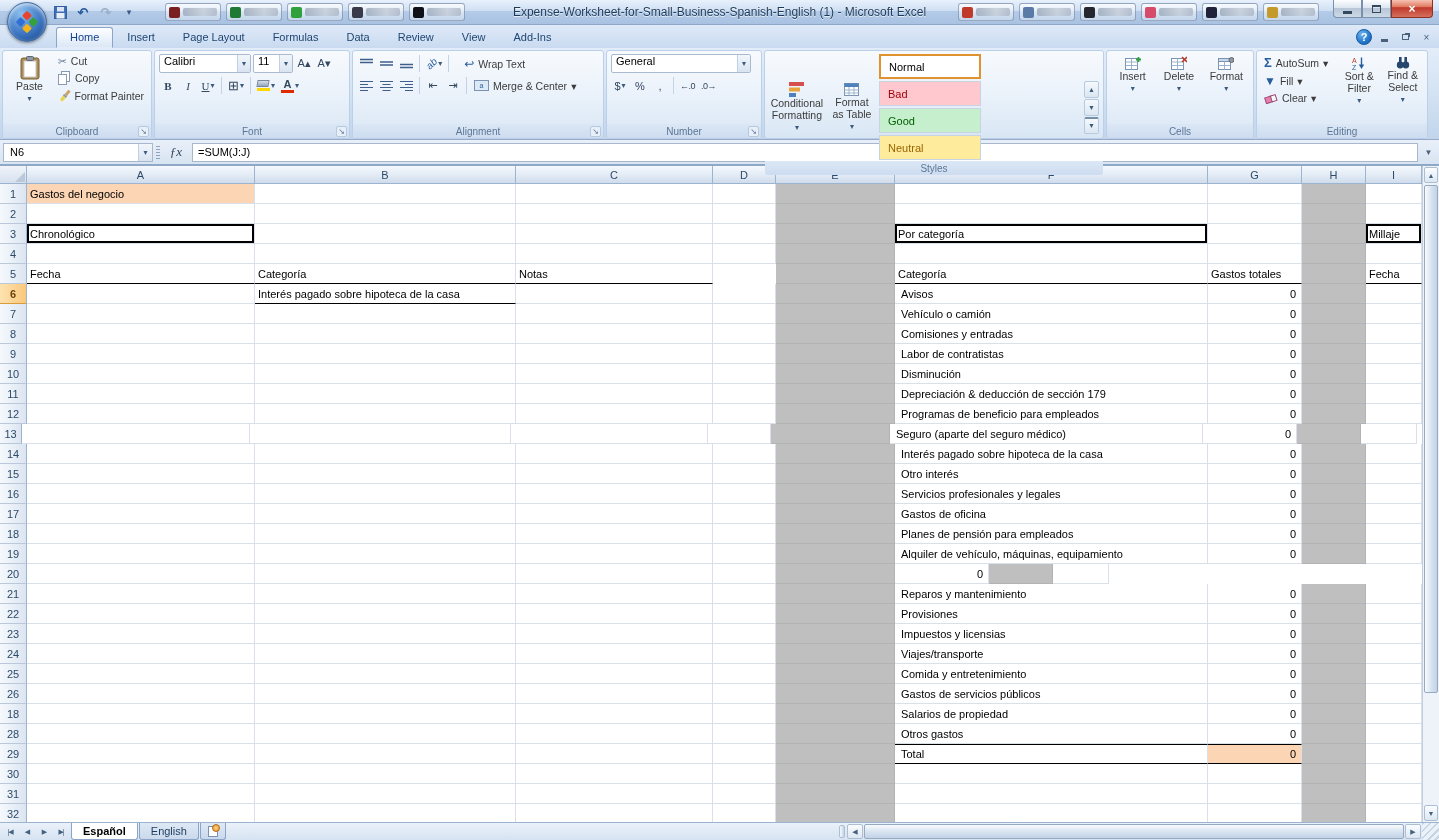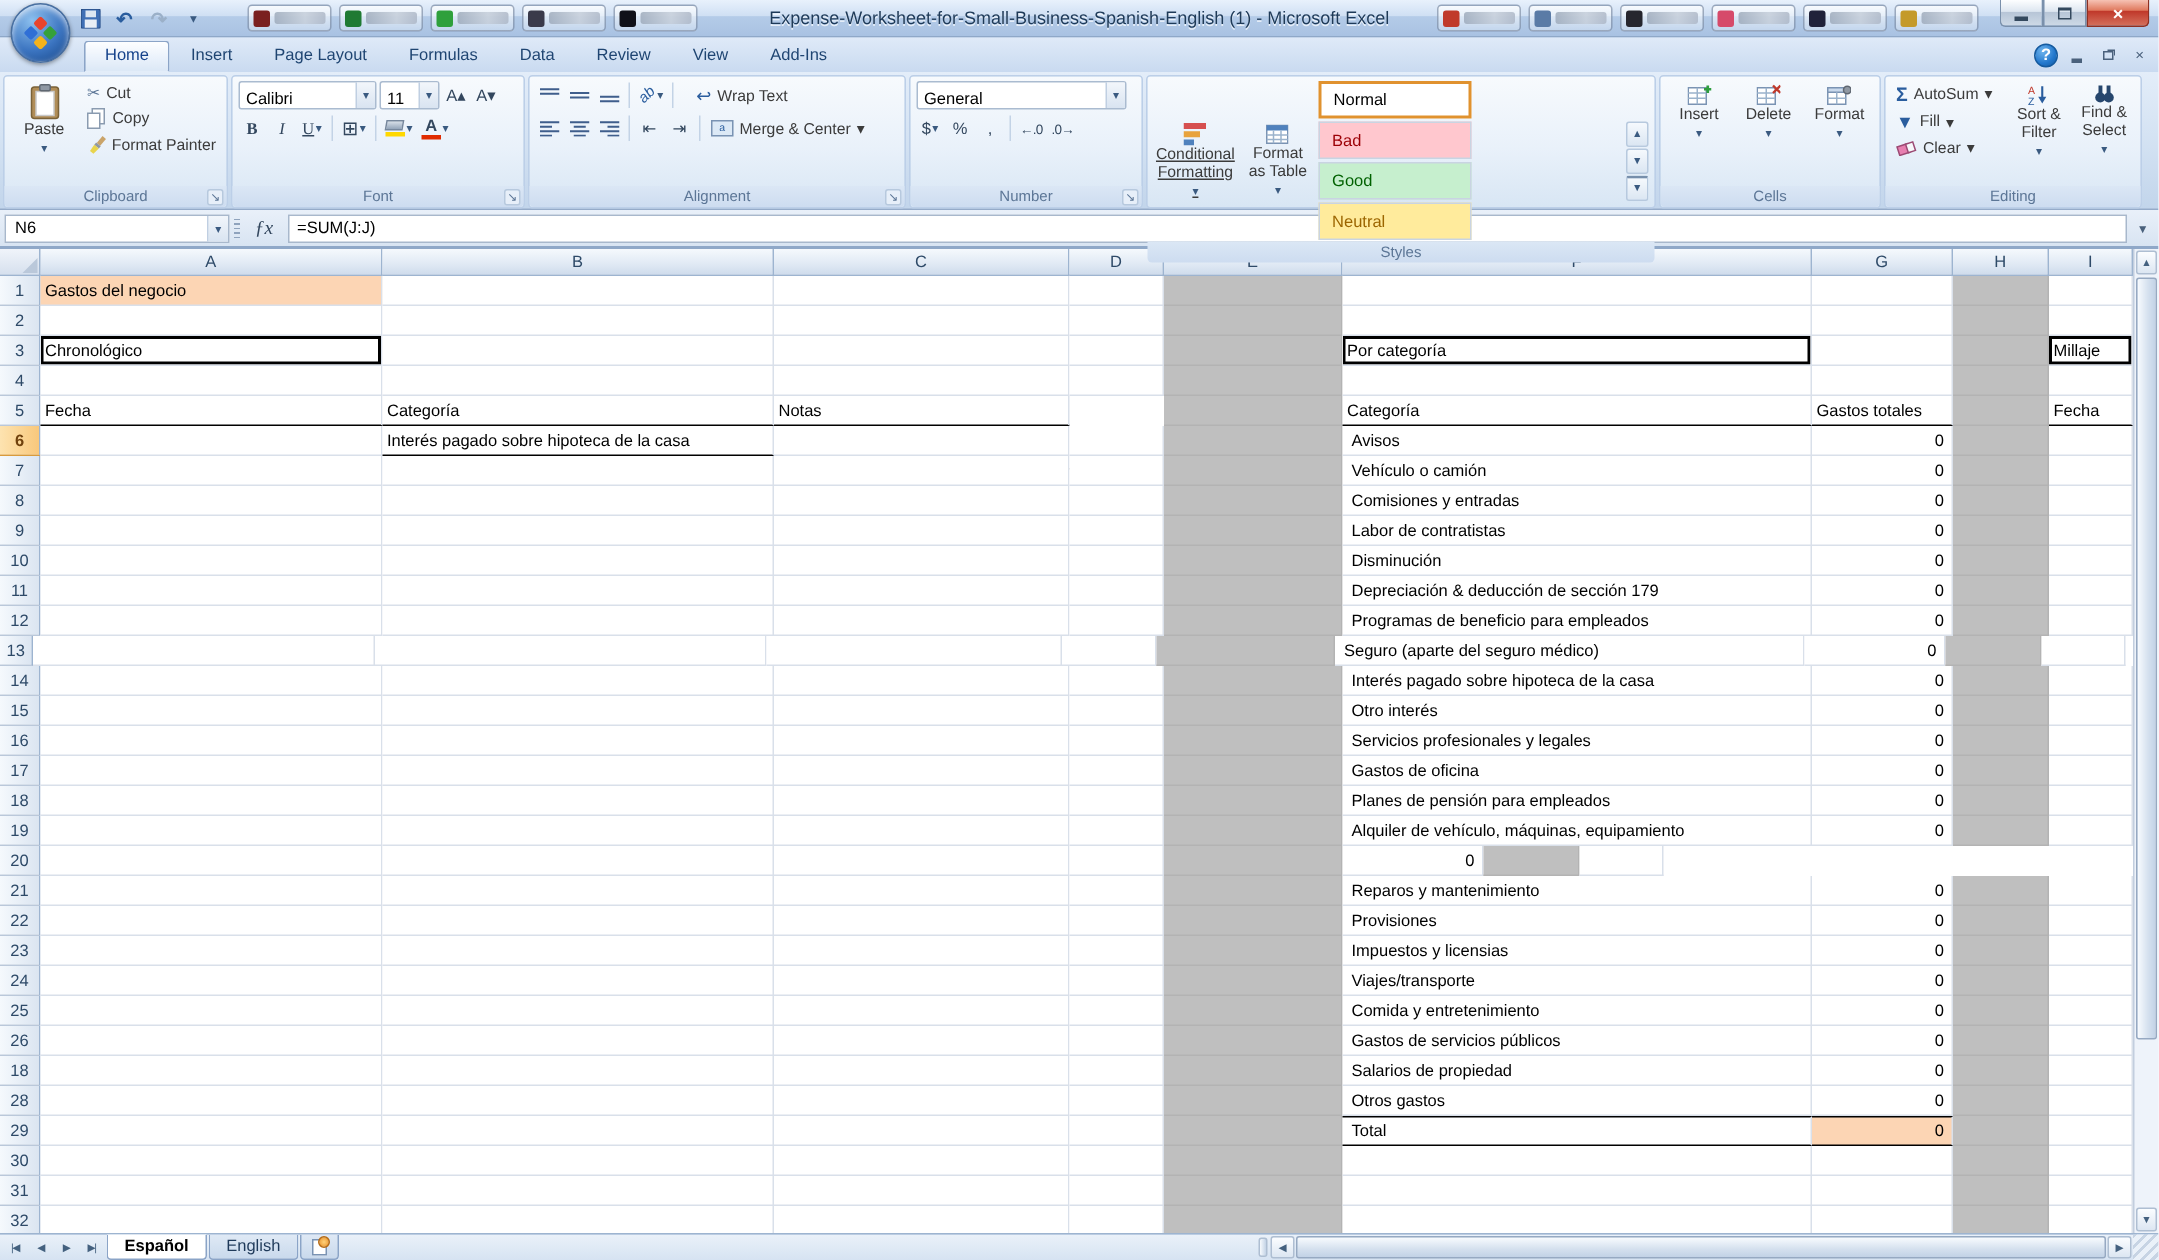--- a/index.html
+++ b/index.html
@@ -65,21 +65,21 @@
   display:flex; align-items:center; justify-content:center; border:1px solid #b7c9de; border-radius:2px; background:#e7eff9; }
 .bigbtn { display:flex; flex-direction:column; align-items:center; justify-content:flex-start;
   padding:2px 1px 1px; border-radius:3px; font-size:10.5px; line-height:12px; text-align:center; color:#3b3b3b; }
 .bigbtn .caret { font-size:8px; color:#3a5a80; margin-top:1px; }
 .stack { display:flex; flex-direction:column; justify-content:flex-start; gap:2px; }
 .sbtn { display:flex; align-items:center; gap:4px; font-size:10.5px; color:#3b3b3b; padding:1px 3px; border-radius:2px; white-space:nowrap; }
 .tool { min-width:18px; height:19px; display:flex; align-items:center; justify-content:center; gap:1px;
   border-radius:2px; font-size:11px; color:#33475e; padding:0 2px; }
 .tool .caret { font-size:8px; color:#3a5a80; }
 .row { display:flex; align-items:center; gap:2px; }
-.combo { background:#fff; border:1px solid #aabbd0; height:19px; display:flex; align-items:flex-end;
+.combo { background:#fff; border:1px solid #aabbd0; height:19px; display:flex; align-items:flex-start;
   font-size:11px; padding-left:4px; border-radius:2px; }
 .combo .arrow { margin-left:auto; width:13px; height:100%; display:flex; align-items:center; justify-content:center;
   font-size:8px; color:#3a5a80; background:linear-gradient(#f2f6fb,#d9e4f1); border-left:1px solid #c0cfe2; }
 .vsep { width:1px; align-self:stretch; background:#c3d3e6; margin:1px 2px; }
 .b-bold { font-weight:bold; font-family:"Liberation Serif",serif; }
 .b-italic { font-style:italic; font-family:"Liberation Serif",serif; }
 .b-under { text-decoration:underline; font-family:"Liberation Serif",serif; }
 .stackicon { display:flex; flex-direction:column; align-items:center; gap:1px; }
 .colorbar { width:13px; height:3px; }
 .i-bucket { width:12px; height:7px; background:linear-gradient(#d7dfe8,#93a5ba); border:1px solid #76879c; transform:skewX(-10deg); }
@@ -460,21 +460,21 @@
         </div>
       </div>
       <div class="rgroup-label">
           <span>Number</span>
         </div>
       <span class="launcher">↘</span>
     </div>
 
     <div class="rgroup" style="width:340px;">
       <div class="rgroup-body" style="align-items:center;">
-        <div class="bigbtn" style="width:58px;text-decoration:underline;">
+        <div class="bigbtn" style="width:58px;">
           <svg width="15" height="15">
               <rect width="15" height="4" fill="#d64f4f"></rect>
               <rect y="5.5" width="11" height="4" fill="#e8a33d"></rect>
               <rect y="11" width="7" height="4" fill="#4f81bd"></rect>
             </svg>
           <span>Conditional Formatting</span>
           <span class="caret">▾</span>
         </div>
         <div class="bigbtn" style="width:50px;">
           <svg width="15" height="13">

